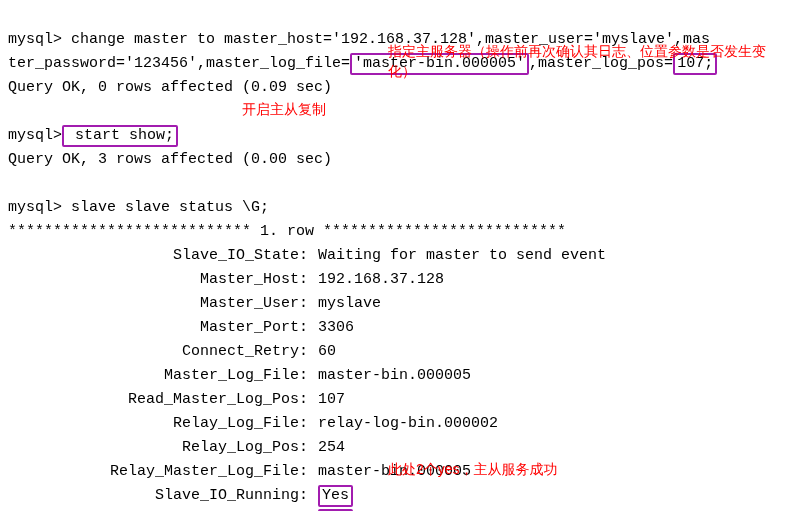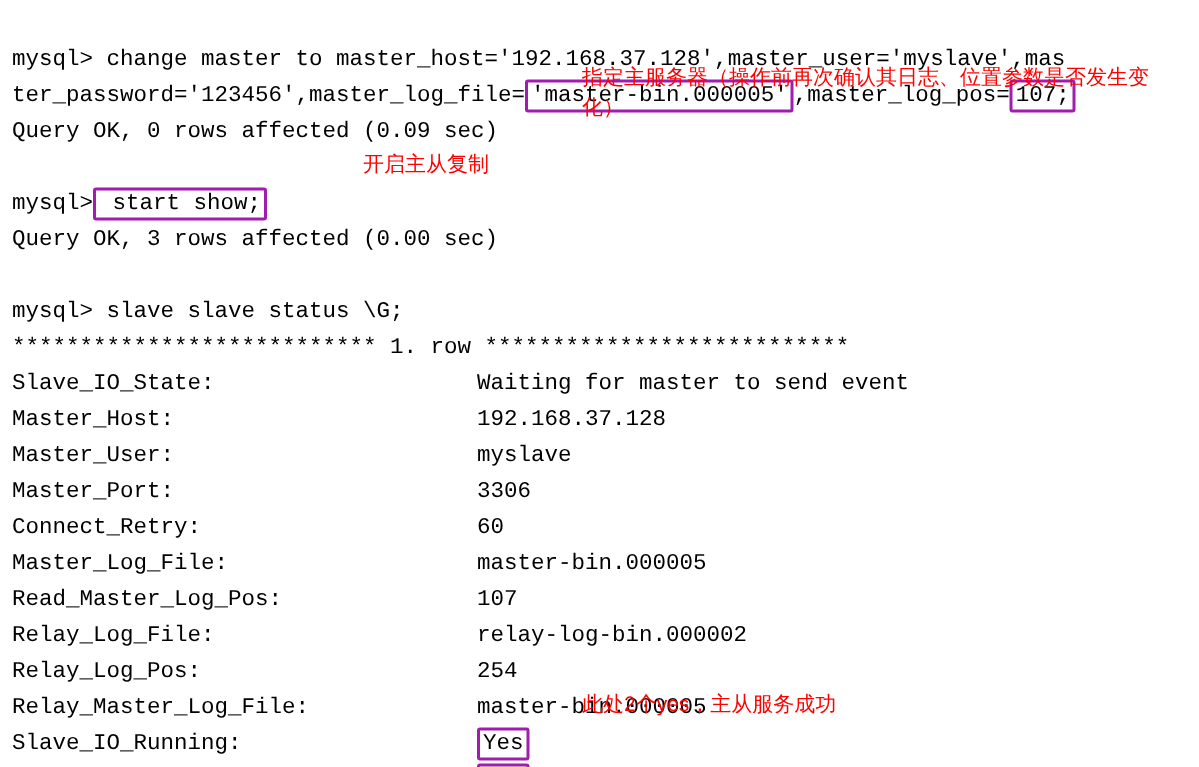--- a/index.html
+++ b/index.html
@@ -24,21 +24,21 @@
   }
   .ann {
     position: absolute;
     color: #ff0000;
     font-family: "Microsoft YaHei", SimSun, sans-serif;
     font-size: 14px;
     white-space: normal;
     line-height: 1.4;
   }
   .status-row { display: flex; }
-  .status-key { width: 300px; text-align: left; }
+  .status-key { width: 300px; text-align: right; }
   .status-val { padding-left: 10px; }
 </style>
 </head>
 <body>
 
 <div class="term">
 <span>mysql&gt;</span><span> change master to master_host='192.168.37.128',master_user='myslave',mas</span>
 <span>ter_password='123456',master_log_file=</span><span class="box">'master-bin.000005'</span><span>,master_log_pos=</span><span class="box">107;</span>
 <span>Query OK, 0 rows affected (0.09 sec)</span>
 

